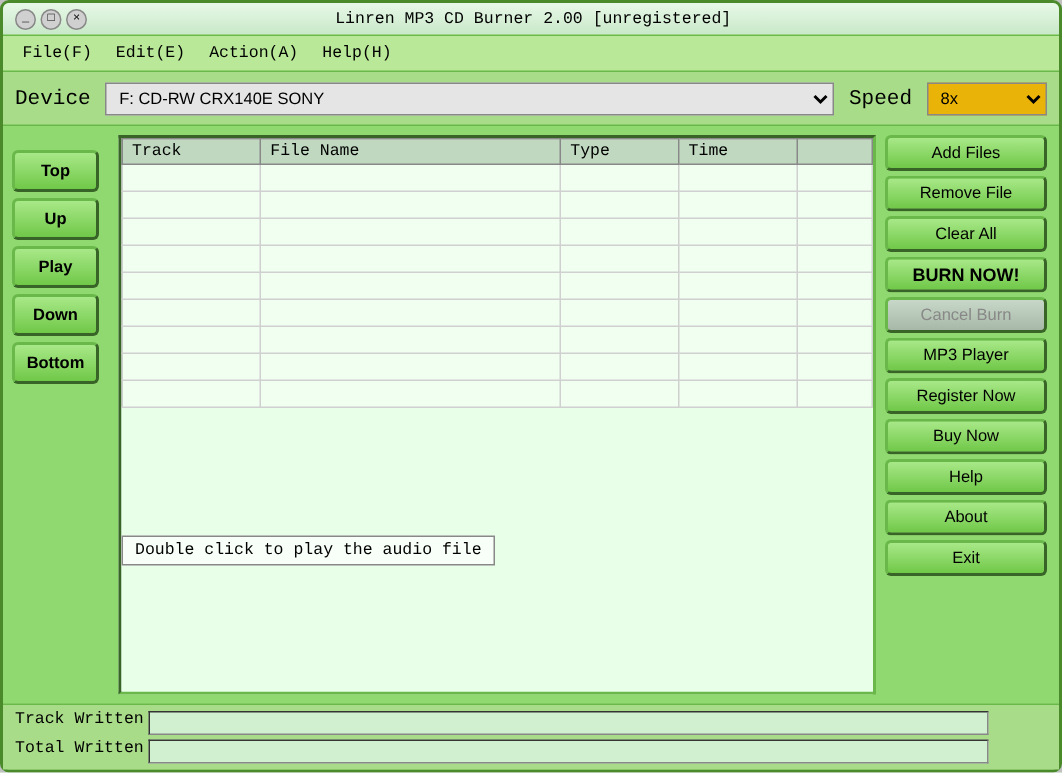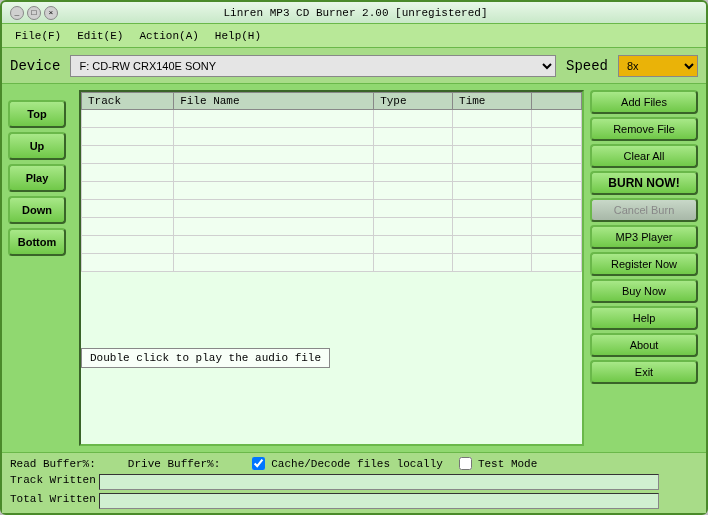--- a/index.html
+++ b/index.html
@@ -413,34 +413,20 @@
       <button class="action-btn">Buy Now</button>
       <button class="action-btn">Help</button>
       <button class="action-btn">About</button>
       <button class="action-btn">Exit</button>
     </div>
 
   </div>
 
   <div class="bottom-area">
 
-    <div class="buffer-row">
-      <span>Read Buffer%:</span>
-      <span></span>
-      <span>Drive Buffer%:</span>
-      <span></span>
-      <div class="checkbox-area">
-        <input type="checkbox" id="cache-cb" checked="" style="">
-        <label for="cache-cb">Cache/Decode files locally</label>
-      </div>
-      <div class="checkbox-area">
-        <input type="checkbox" id="test-cb" style="">
-        <label for="test-cb">Test Mode</label>
-      </div>
-    </div>
 
     <div class="progress-group">
       <span class="progress-label">Track Written</span>
       <div class="progress-bar-container">
         <div class="progress-bar" style="width:0%"></div>
       </div>
     </div>
 
     <div class="progress-group" style="margin-top:3px">
       <span class="progress-label">Total Written</span>

